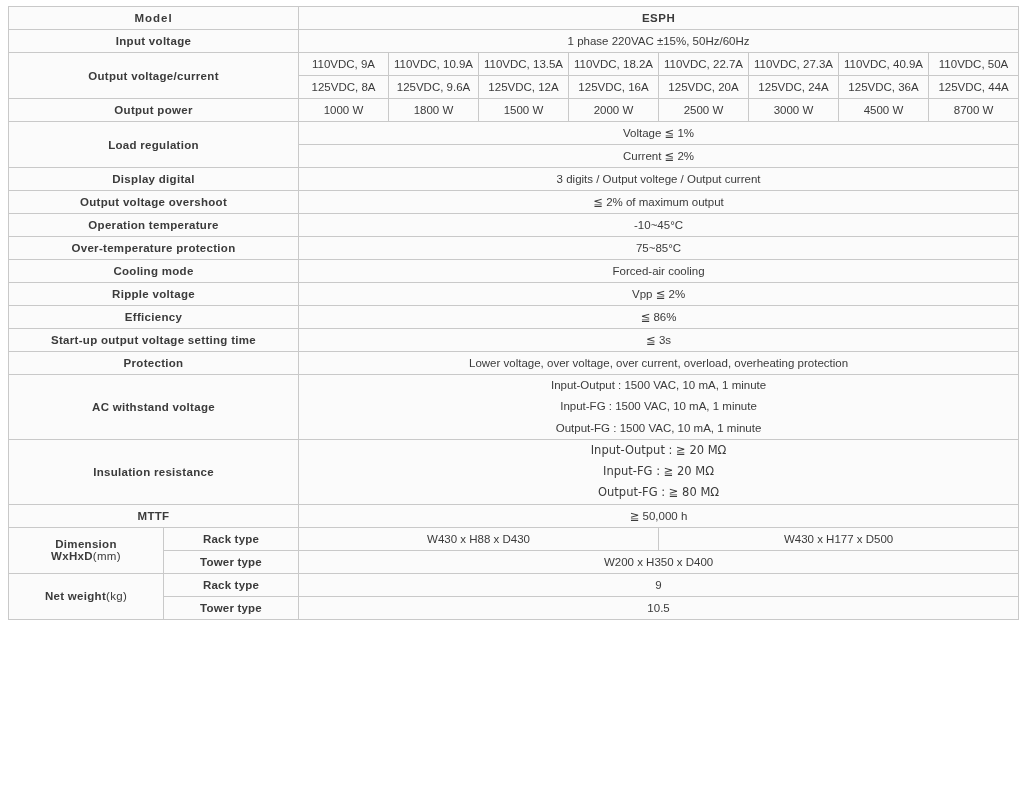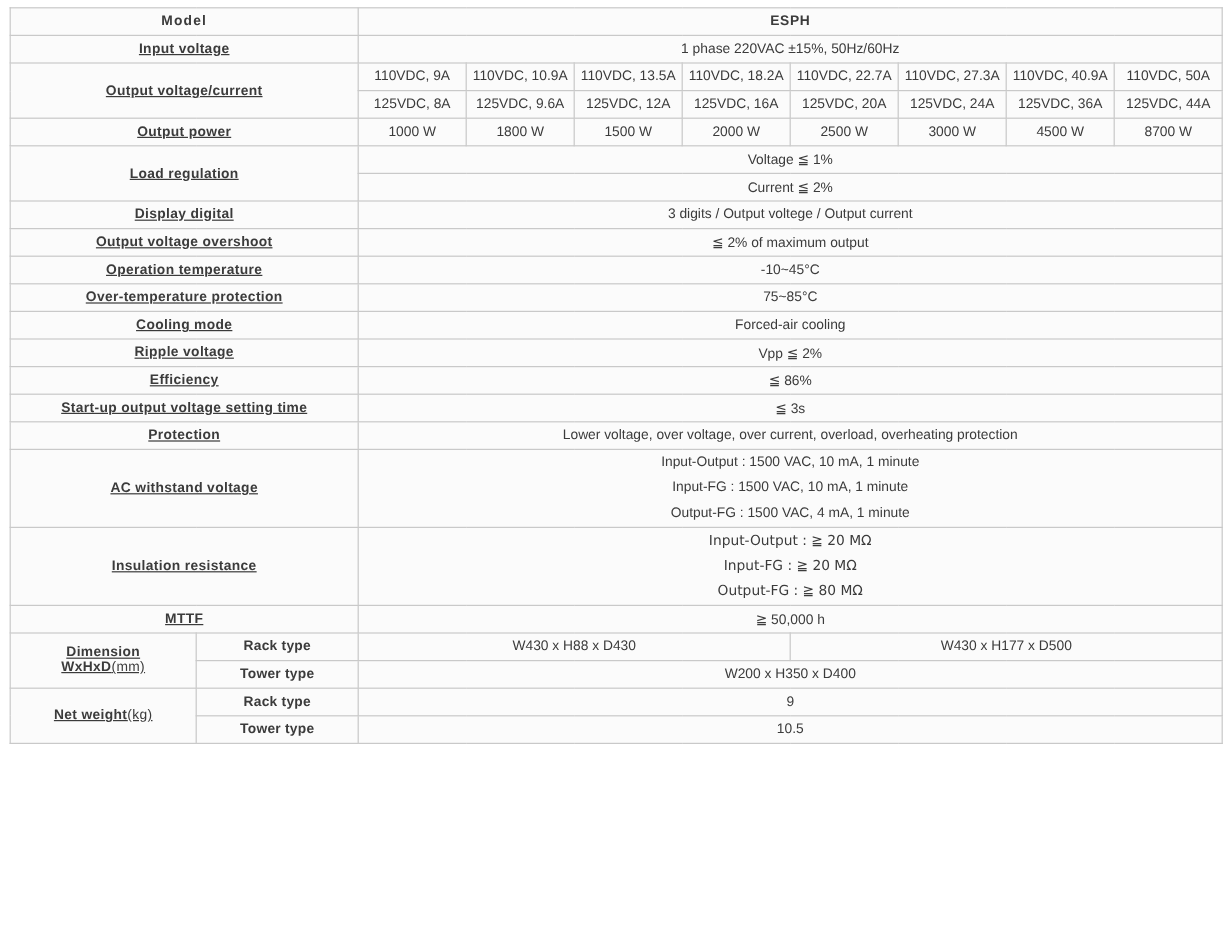--- a/index.html
+++ b/index.html
@@ -37,21 +37,20 @@
   }
   
   td.lbl {
     background: #bfbfbf;
     color: #2f2f2f;
     font-weight: bold;
     text-align: left;
     padding-left: 12px;
     letter-spacing: .3px;
     font-size: 12.5px;
-    text-decoration: underline;
   }
   td.lbl2 {
     background: #c9c9c9;
     color: #2f2f2f;
     font-weight: bold;
     text-align: center;
     font-size: 11.5px;
     letter-spacing: .2px;
   }
   td.hdr-model {
@@ -208,21 +207,21 @@
         <td class="lbl" colspan="2">Protection</td>
         <td class="val" colspan="8">Lower voltage, over voltage, over current, overload, overheating protection</td>
       </tr>
 
       <tr>
         <td class="lbl" colspan="2">AC withstand voltage</td>
         <td class="val cellpad" colspan="8">
           <span class="multi">
             <span>Input-Output : 1500 VAC, 10 mA, 1 minute</span><br>
             <span>Input-FG       :  1500 VAC, 10 mA, 1 minute</span><br>
-            <span>Output-FG    :  1500 VAC, 4 mA, 1 minute</span>
+            <span>Output-FG    :  1500 VAC, 10 mA, 1 minute</span>
           </span>
         </td>
       </tr>
 
       <tr>
         <td class="lbl" colspan="2">Insulation resistance</td>
         <td class="val cellpad" colspan="8">
           <span class="multi ohm">
             <span>Input-Output : ≧ 20 MΩ</span><br>
             <span>Input-FG        : ≧ 20 MΩ</span><br>

